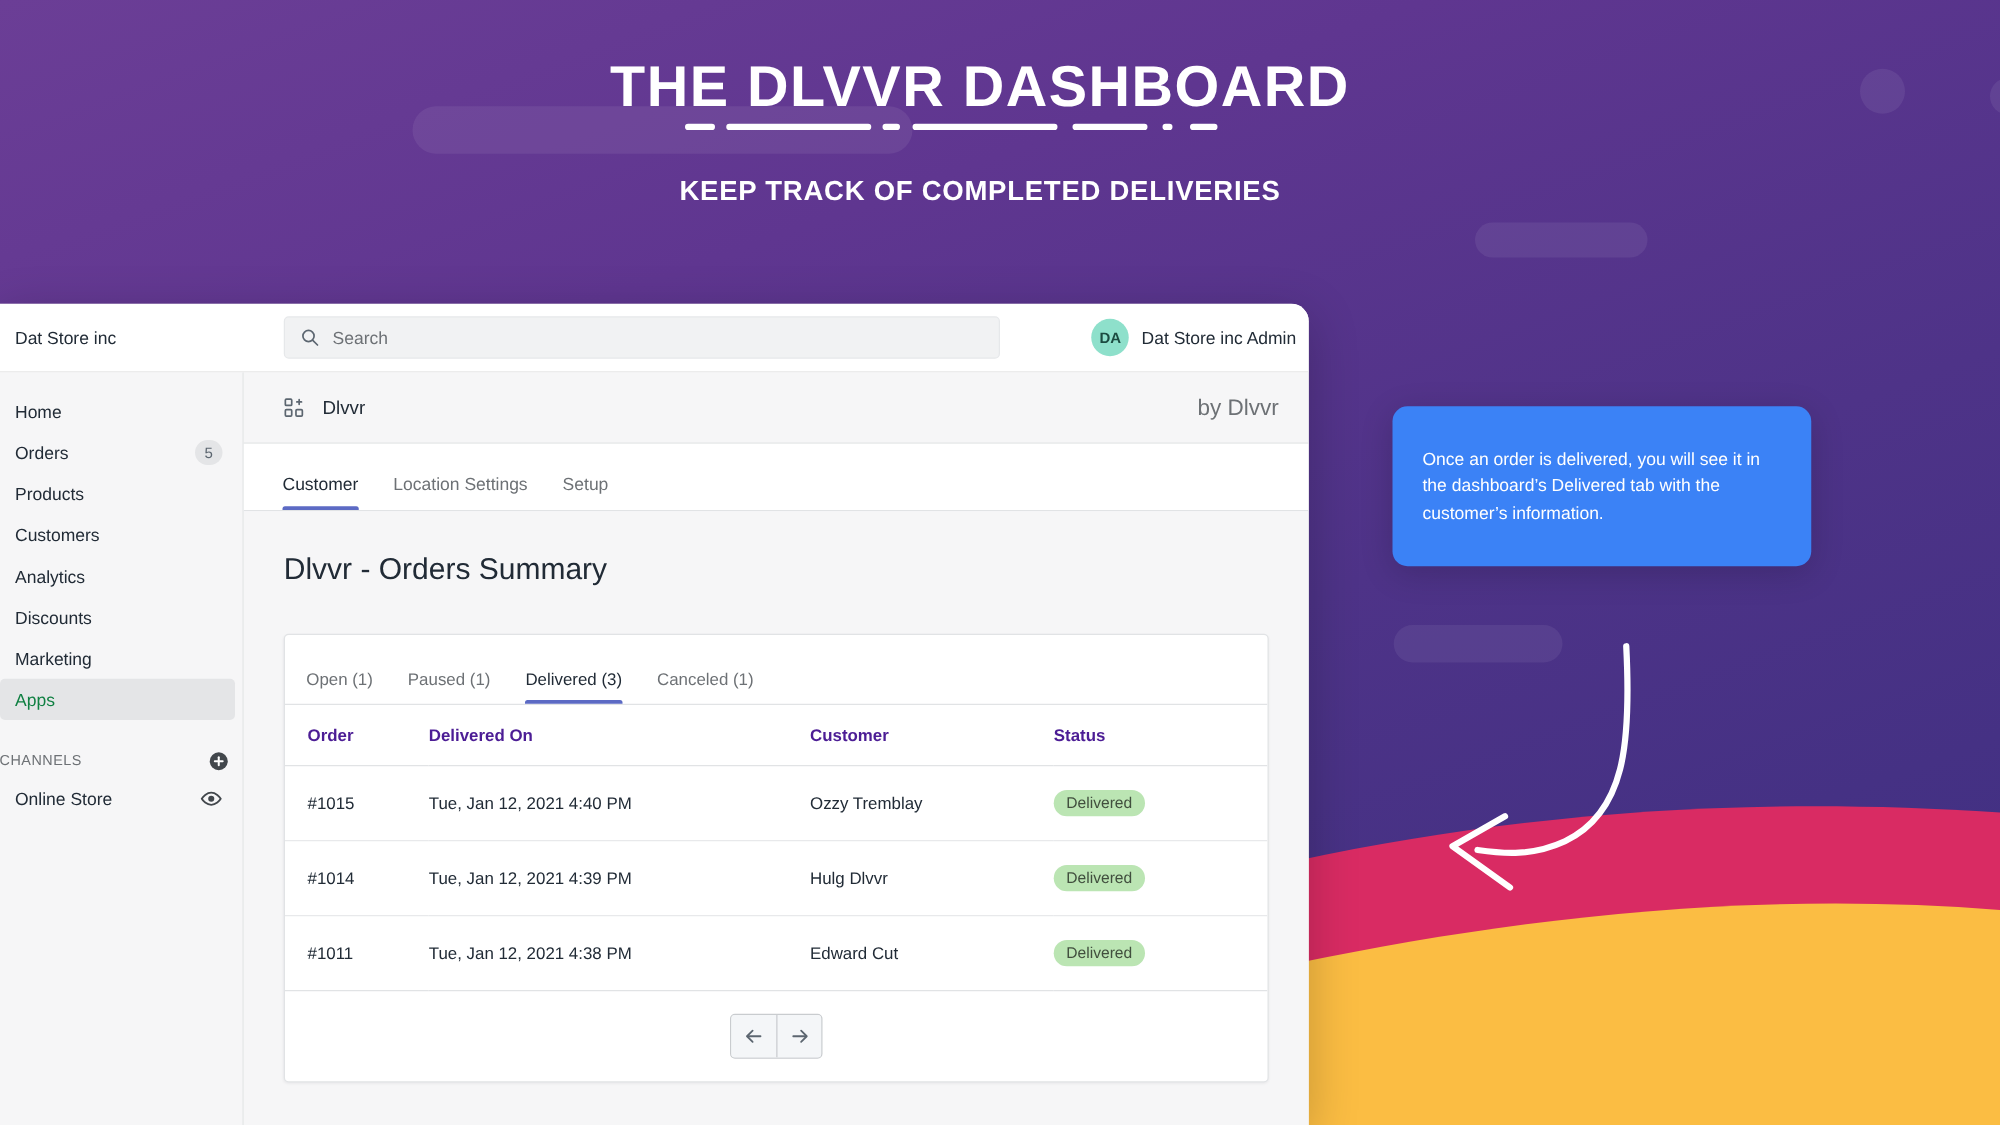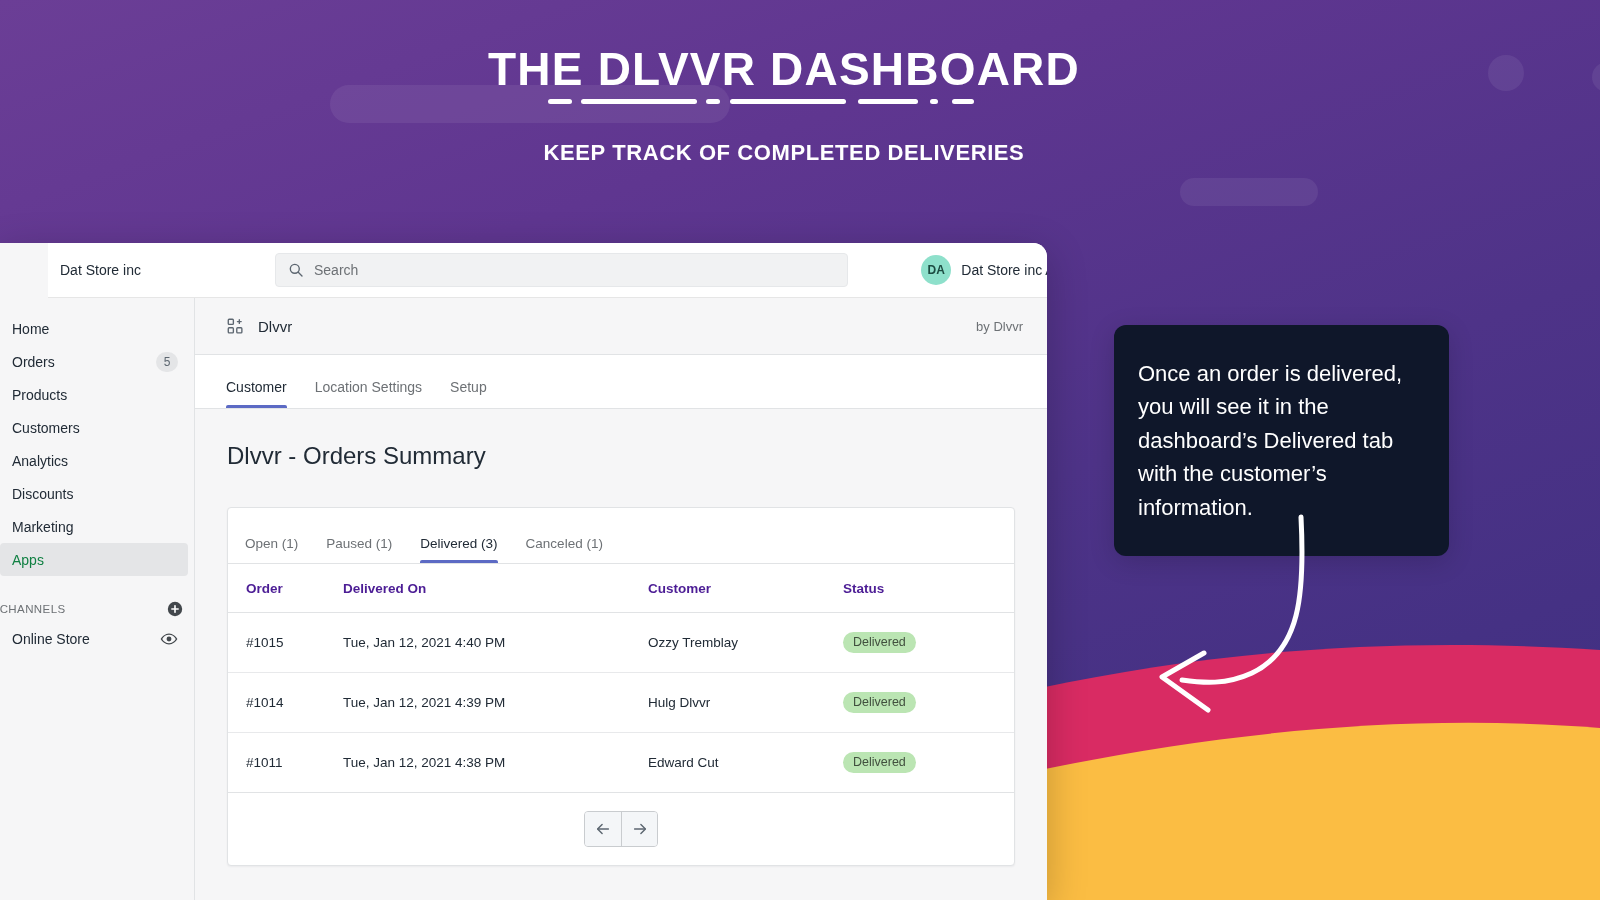--- a/index.html
+++ b/index.html
@@ -58,21 +58,21 @@
     border-top-right-radius:14px;
     overflow:hidden;
     box-shadow:0 10px 40px rgba(0,0,0,.22);
   }
 
   
   .topbar {
     position:absolute; left:0; top:0; width:1047px; height:55px;
     background:#ffffff;
     border-bottom:1px solid #e6e6e6;
-    display:flex; align-items:center;margin-left:48px;
+    display:flex; align-items:center;
   }
   .store-name {
     width:195px; padding-left:12px;
     font-size:14px; color:#212b36;
   }
   .search-wrap {
     width:573px; height:34px;
     background:#f1f2f3;
     border:1px solid #e6e8ea;
     border-radius:4px;
@@ -135,21 +135,21 @@
   
   .app-head {
     position:absolute; left:195px; top:55px; width:852px; height:57px;
     background:#f6f6f7;
     border-bottom:1px solid #e1e3e5;
     display:flex; align-items:center;
     padding:0 24px 0 32px;
   }
   .app-icon { width:17px; height:17px; margin-right:14px; flex:0 0 17px; }
   .app-title { font-size:15px; color:#212b36; }
-  .app-by { margin-left:auto; font-size:13px; color:#6d7175; }
+  .app-by { margin-left:auto; font-size:18px; color:#6d7175; }
 
   
   .app-tabs {
     position:absolute; left:195px; top:112px; width:852px; height:54px;
     background:#ffffff;
     border-bottom:1px solid #e1e3e5;
     display:flex; align-items:flex-end;
     padding-left:17px;
   }
   .app-tab {
@@ -232,25 +232,25 @@
     width:36px; height:34px;
     background:#f4f6f8; border:none; cursor:pointer;
     display:flex; align-items:center; justify-content:center;
   }
   .pager button + button { border-left:1px solid #c9cccf; }
 
   
   .callout {
     position:absolute; left:1114px; top:325px;
     width:335px;
-    background:#0f172a;
+    background:#3b82f6;
     border-radius:12px;
     padding:32px 30px 32px 24px;
     color:#ffffff;
-    font-size:22px;
+    font-size:14px;
     line-height:1.52;
     box-shadow:0 6px 26px rgba(0,0,0,.16);
     white-space:pre-line;
   }
   .arrow-svg { position:absolute; left:1100px; top:500px; width:260px; height:270px; }
 </style>
 </head>
 <body>
 
 <div class="stage">

